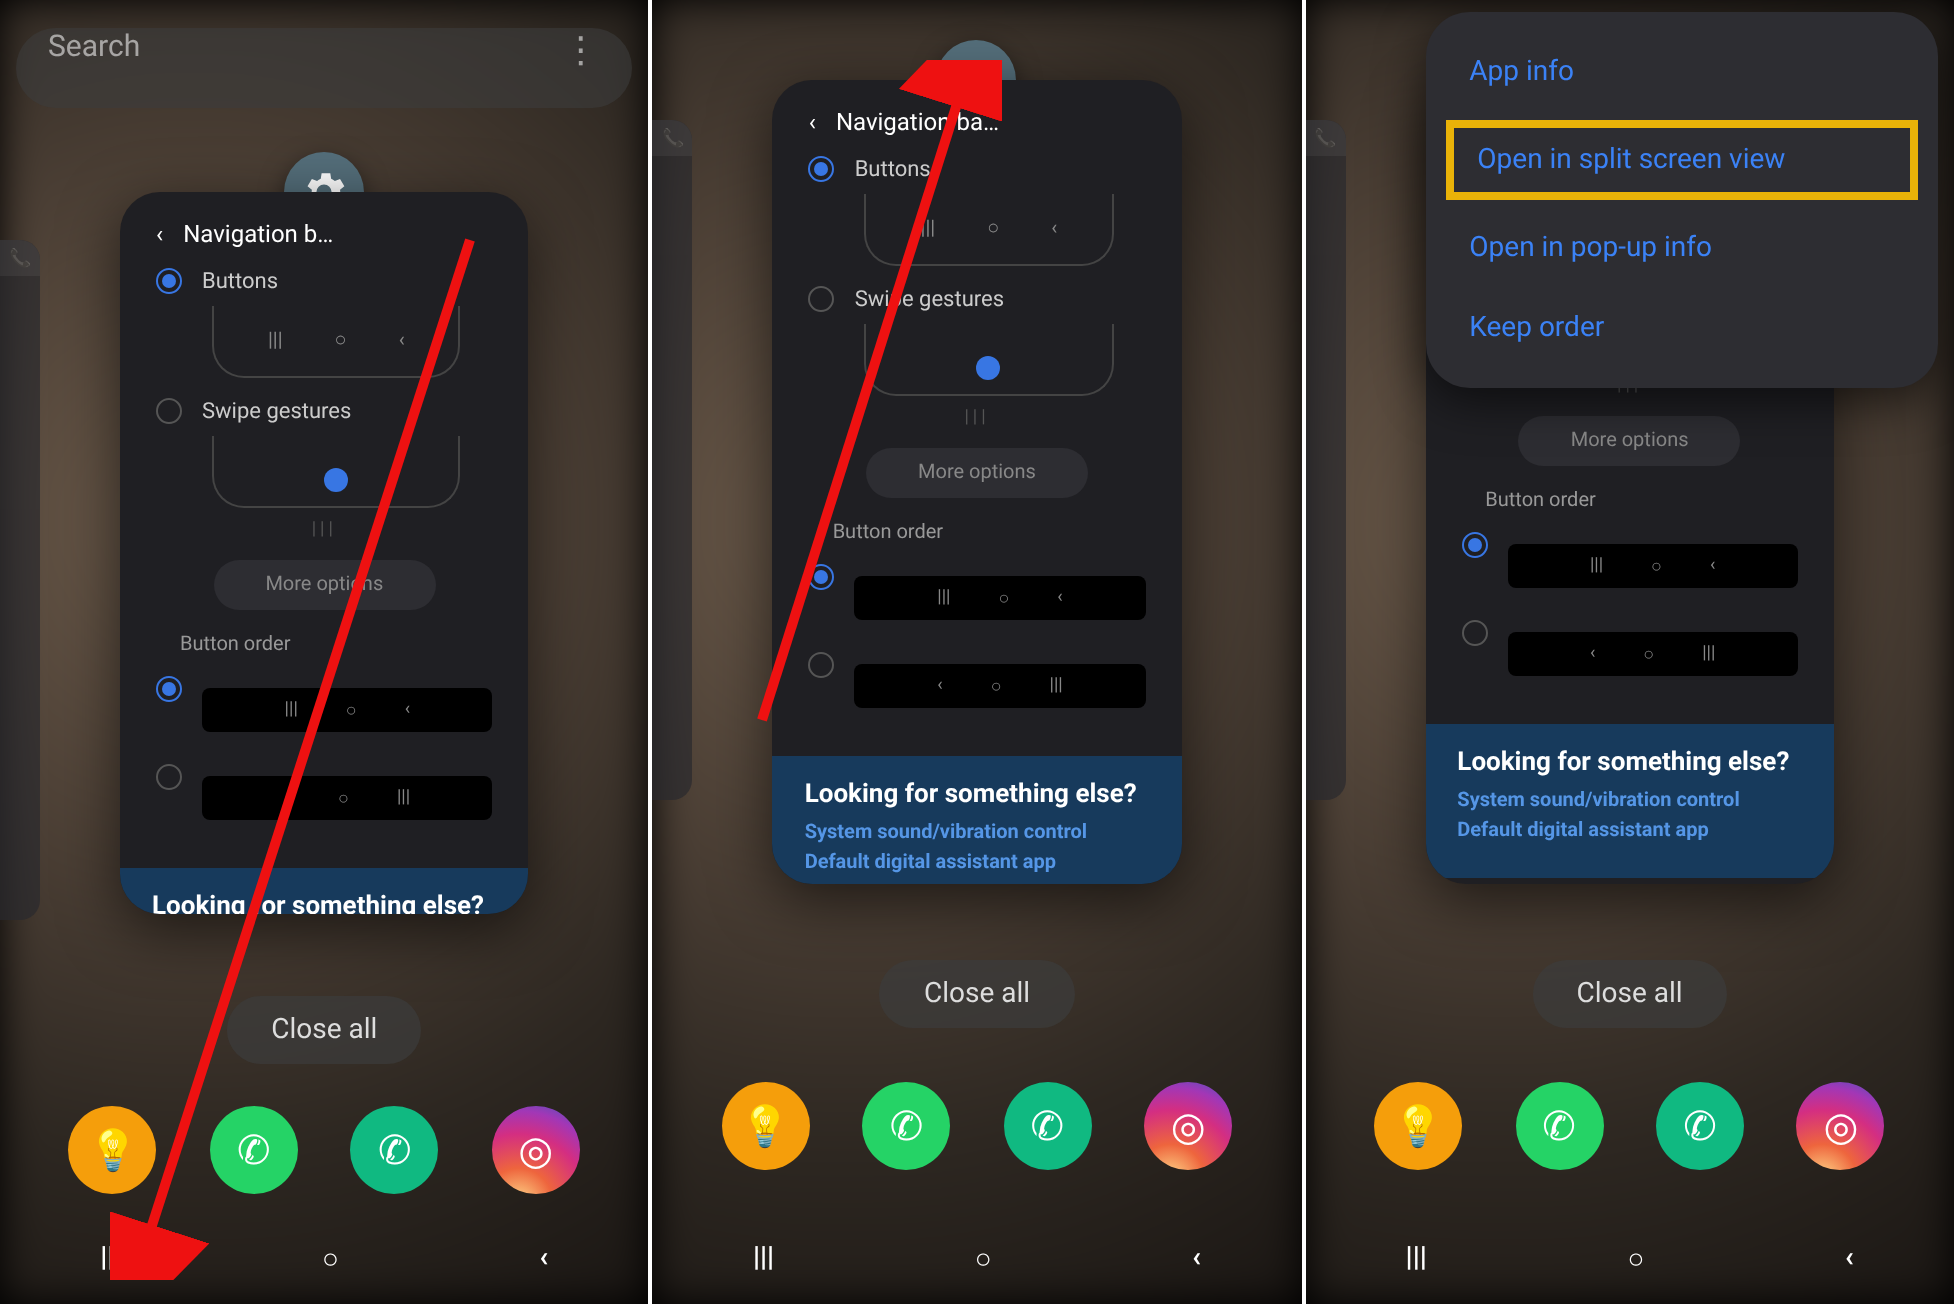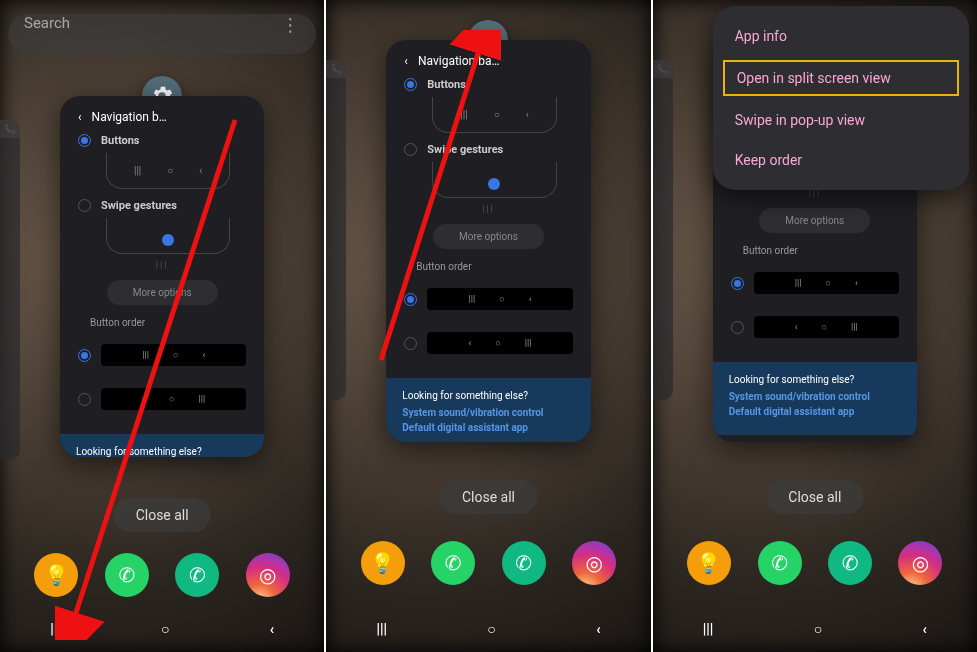--- a/index.html
+++ b/index.html
@@ -19,36 +19,36 @@
       width:40px; height:40px; border-radius:50%;
       background:#546e7a; display:flex; align-items:center; justify-content:center;
       box-shadow:0 4px 12px rgba(0,0,0,.5); }
     .settings-bubble svg { width:26px;height:26px;fill:#fff; }
     
     .card { position:absolute; left:60px; right:60px;
       background:#1f1f23; border-radius:20px; font-size:11px; color:#ccc;
       box-shadow:0 8px 30px rgba(0,0,0,.6); padding:0; overflow:hidden; }
     .card-pad { padding:14px 18px 12px 18px; }
     .card-hdr { display:flex; align-items:center; gap:10px; margin-bottom:10px; color:#fff; font-size:12px; }
-    .radio-row { display:flex; align-items:center; gap:10px; margin:10px 0 6px 0; font-size:11px;font-weight:bold; }
+    .radio-row { display:flex; align-items:flex-start; gap:10px; margin:10px 0 6px 0; font-size:11px; }
     .radio { width:13px;height:13px;border-radius:50%;border:1.5px solid #555;display:inline-block;position:relative; }
     .radio.on { border-color:#3876e3; }
     .radio.on::after { content:'';position:absolute;inset:2px;background:#3876e3;border-radius:50%; }
     .nav-preview { height:36px;border:1px solid #444;border-top:none;border-radius:0 0 16px 16px;
       margin:6px 16px 6px 28px; display:flex;align-items:center;justify-content:center;gap:26px;color:#888;font-size:10px; }
     .swipe-preview { position:relative; }
     .swipe-preview .dot { position:absolute; top:16px; left:50%; transform:translateX(-50%); width:12px;height:12px;border-radius:50%;background:#3876e3; }
     .tiny-handle { text-align:center;color:#555;font-size:9px;letter-spacing:2px;margin:4px 0 10px; }
     .more-opts { display:block; width:66%; margin:8px auto 12px; padding:7px 0;
       background:#2d2d32;border-radius:18px;text-align:center;font-size:10px;color:#888; }
     .sub { font-size:10px;color:#999;margin:8px 12px 0; }
     .order-bar { height:22px;background:#000;border-radius:4px;margin:6px 0 6px 26px;
       display:flex;align-items:center;justify-content:center;gap:24px;color:#888;font-size:9px; }
     .bluebox { background:#173a5c;padding:12px 16px 14px; }
-    .bluebox .ttl { font-size:10px;color:#fff;margin-bottom:6px; }
+    .bluebox .ttl { font-size:13px;color:#fff;margin-bottom:6px;font-weight:bold; }
     .bluebox .lnk { font-size:10px;color:#5596e6;margin:4px 0;font-weight:bold; }
     
     .sliver { position:absolute; top:110px; left:-20px; width:40px; height:340px;
       background:#2a2a2e; border-radius:0 10px 10px 0; opacity:.7; }
     .sliver-top { position:absolute; top:0; left:0; right:0; height:18px;
       background:#3a3a3e; border-radius:0 10px 0 0; display:flex;align-items:center;justify-content:flex-end;
       padding-right:4px; font-size:9px; color:#ddd; }
     
     .close-all { position:absolute; left:50%; transform:translateX(-50%);
       padding:9px 22px; background:rgba(60,60,60,.7); border-radius:22px;
@@ -60,22 +60,22 @@
       font-size:20px;color:#fff; }
     .lamp { background:#f59e0b; } .wa { background:#25d366; } .ph { background:#10b981; }
     .ig { background:radial-gradient(circle at 30% 110%,#ffdb8b 0%,#ee653d 30%,#d42e81 60%,#a237b6 80%,#3e57bc 100%); }
     
     .sys-nav { position:absolute; bottom:12px; left:0; right:0; height:22px;
       display:flex;align-items:center;justify-content:space-around;color:#fff; font-size:14px;font-weight:bold; }
     
     .popup { position:absolute; top:6px; right:8px; left:60px;
       background:#2d2d32; border-radius:22px; padding:10px 0;
       display:flex; flex-direction:column; box-shadow:0 6px 24px rgba(0,0,0,.6); }
-    .popup-item { padding:12px 22px; color:#f9a8d4; font-size:14px; }
-    .popup-hl { margin:4px 10px; padding:8px 12px; border:2px solid #eab308; border-radius:0; }
+    .popup-item { padding:12px 22px; color:#3b82f6; font-size:14px; }
+    .popup-hl { margin:4px 10px; padding:8px 12px; border:4px solid #eab308; border-radius:0; }
     
     .arrow { position:absolute; pointer-events:none; }
   </style>
 </head>
 <body>
 
 <div class="pane">
   <div class="blur-bg"></div>
   <div class="sliver" style="top:120px;">
     <div class="sliver-top">⋮  📞</div>
@@ -285,21 +285,21 @@
     <div class="bluebox">
       <div class="ttl">Looking for something else?</div>
       <div class="lnk">System sound/vibration control</div>
       <div class="lnk">Default digital assistant app</div>
     </div>
   </div>
 
   <div class="popup">
     <div class="popup-item">App info</div>
     <div class="popup-item popup-hl">Open in split screen view</div>
-    <div class="popup-item">Swipe in pop-up view</div>
+    <div class="popup-item">Open in pop-up info</div>
     <div class="popup-item">Keep order</div>
   </div>
 
   <div class="close-all" style="bottom:138px;">Close all</div>
 
   <div class="dock" style="bottom:64px;">
     <div class="dock-ico lamp">💡</div>
     <div class="dock-ico wa">✆</div>
     <div class="dock-ico ph">✆</div>
     <div class="dock-ico ig">◎</div>

